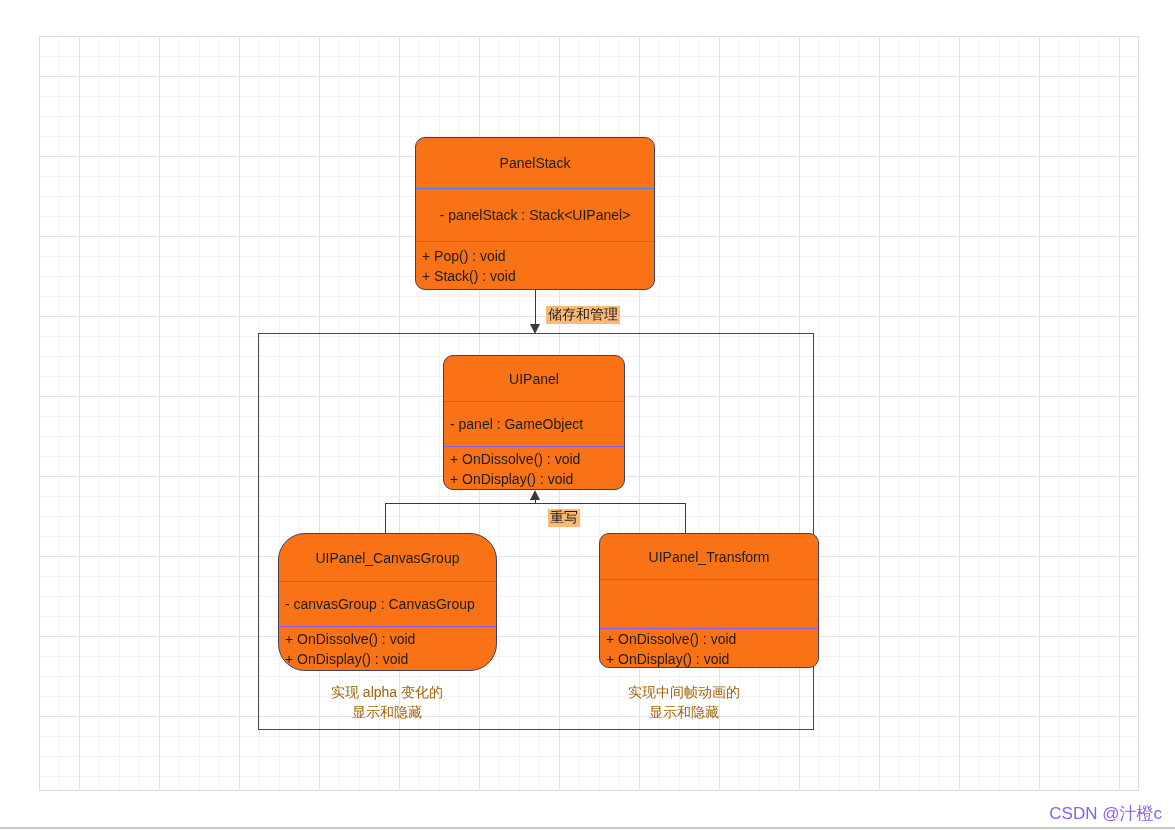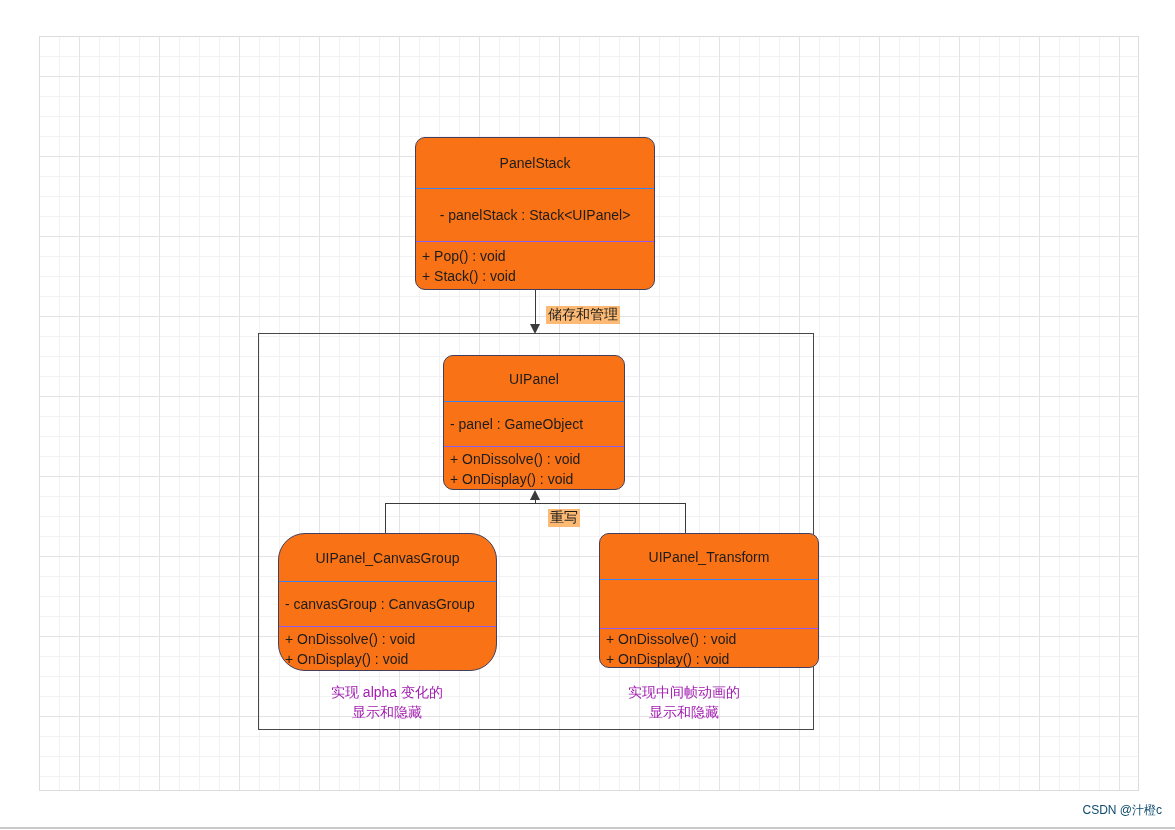--- a/index.html
+++ b/index.html
@@ -83,29 +83,29 @@
     white-space: nowrap;
     z-index: 4;
     color: #1c1c1c;
   }
   .note {
     position: absolute;
     width: 200px;
     text-align: center;
     font-size: 14px;
     line-height: 20px;
-    color: #a21caf;
+    color: #a16207;
     z-index: 3;
     white-space: nowrap;
   }
   .watermark {
     position: absolute;
     right: 13px; top: 802px;
-    font-size: 12px;
-    color: #0c4a6e;
+    font-size: 17px;
+    color: #8b5cf6;
     z-index: 5;
     white-space: nowrap;
   }
   .bottom-rule {
     position: absolute;
     left: 0; top: 827px;
     width: 1175px; height: 2px;
     background: #c9c9c9;
     z-index: 5;
   }

